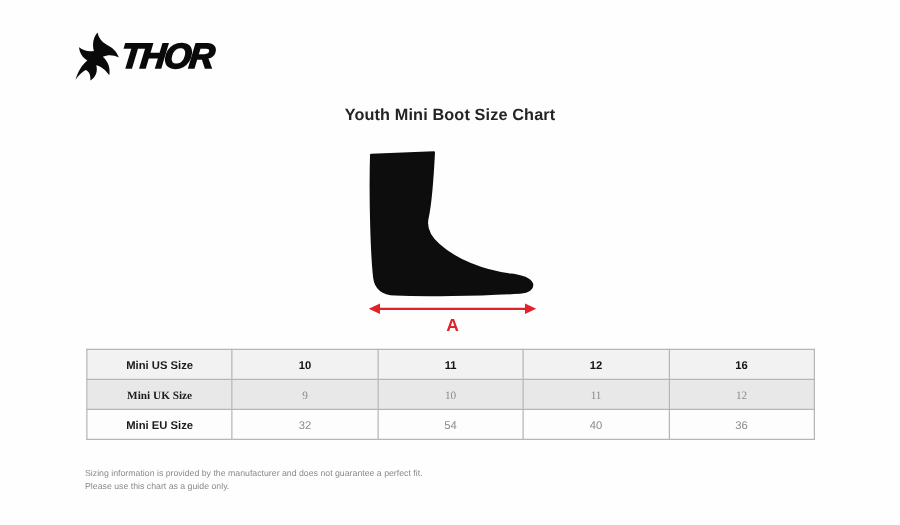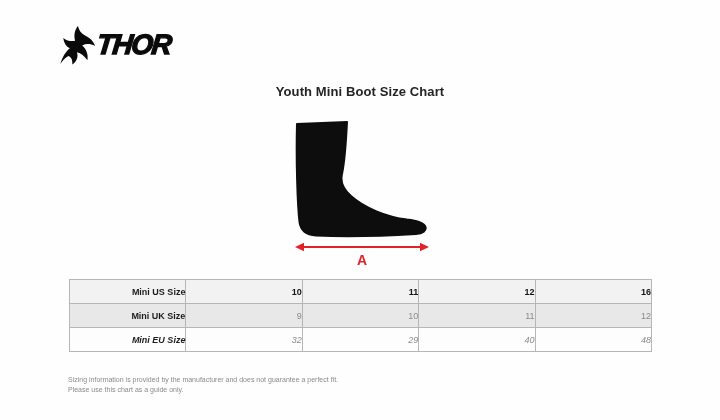--- a/index.html
+++ b/index.html
@@ -39,28 +39,28 @@
   }
 
   
   .size-table{
     position:absolute;left:69px;top:279px;width:583px;
     border-collapse:collapse;table-layout:fixed;
     font-size:9px;
   }
   .size-table td{
     border:1px solid #b6b6b6;height:23px;padding:0;
-    text-align:right;vertical-align:middle;
+    text-align:center;vertical-align:middle;
   }
   .size-table td.row-label{font-weight:bold;color:#1c1c1c;}
   .size-table tr.r1{background:#f2f2f2;}
   .size-table tr.r1 td.val{font-weight:bold;color:#141414;}
-  .size-table tr.r2{background:#e8e8e8;}
+  .size-table tr.r2{background:#e8e8e8;font-family:Liberation Serif, serif;}
   .size-table tr.r2 td.val{color:#8b8b8b;}
-  .size-table tr.r3{background:#fdfdfd;font-style:italic;}
+  .size-table tr.r3{background:#fdfdfd;}
   .size-table tr.r3 td.val{color:#8b8b8b;}
 
   
   .footer{
     position:absolute;left:68px;top:375px;
     font-size:7px;color:#8a8a8a;line-height:1.4;
   }
 </style>
 </head>
 <body>
@@ -100,23 +100,23 @@
       <tr class="r2">
         <td class="row-label">Mini UK Size</td>
         <td class="val">9</td>
         <td class="val">10</td>
         <td class="val">11</td>
         <td class="val">12</td>
       </tr>
       <tr class="r3">
         <td class="row-label">Mini EU Size</td>
         <td class="val">32</td>
-        <td class="val">29</td>
+        <td class="val">54</td>
         <td class="val">40</td>
-        <td class="val">48</td>
+        <td class="val">36</td>
       </tr>
     </tbody>
   </table>
 
   <div class="footer">
     <div>Sizing information is provided by the manufacturer and does not guarantee a perfect fit.</div>
     <div>Please use this chart as a guide only.</div>
   </div>
 
 </div>

